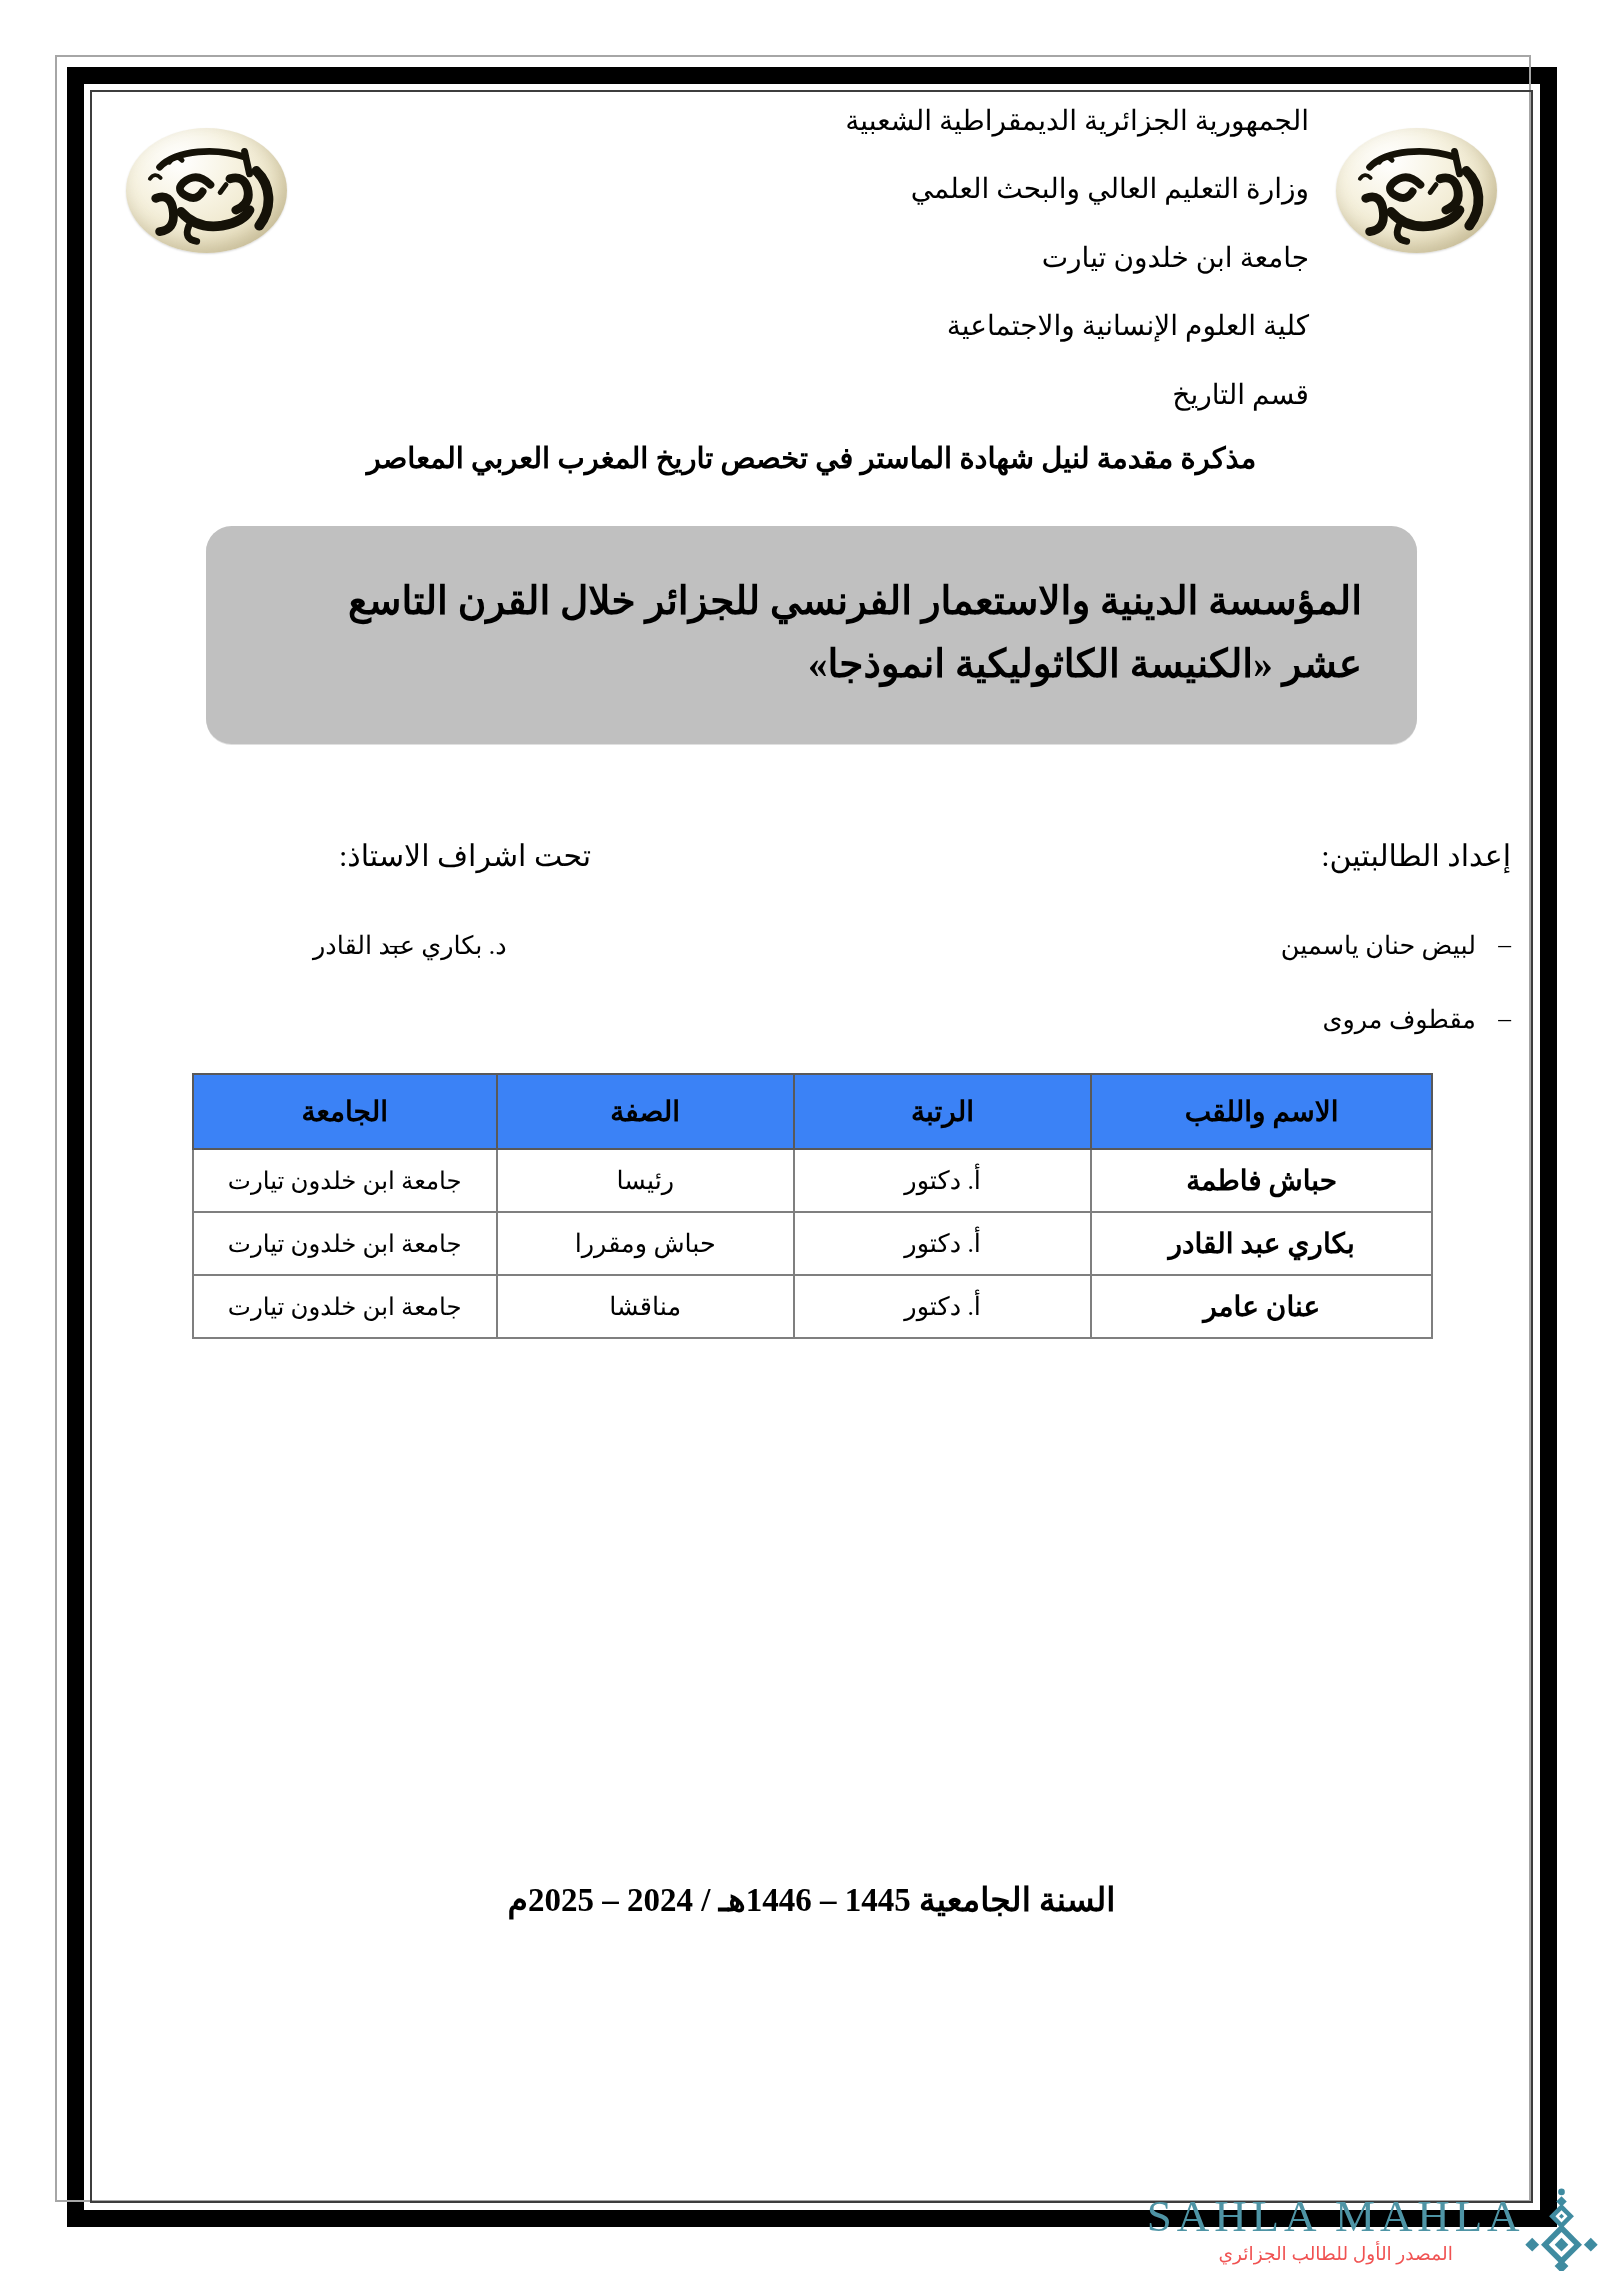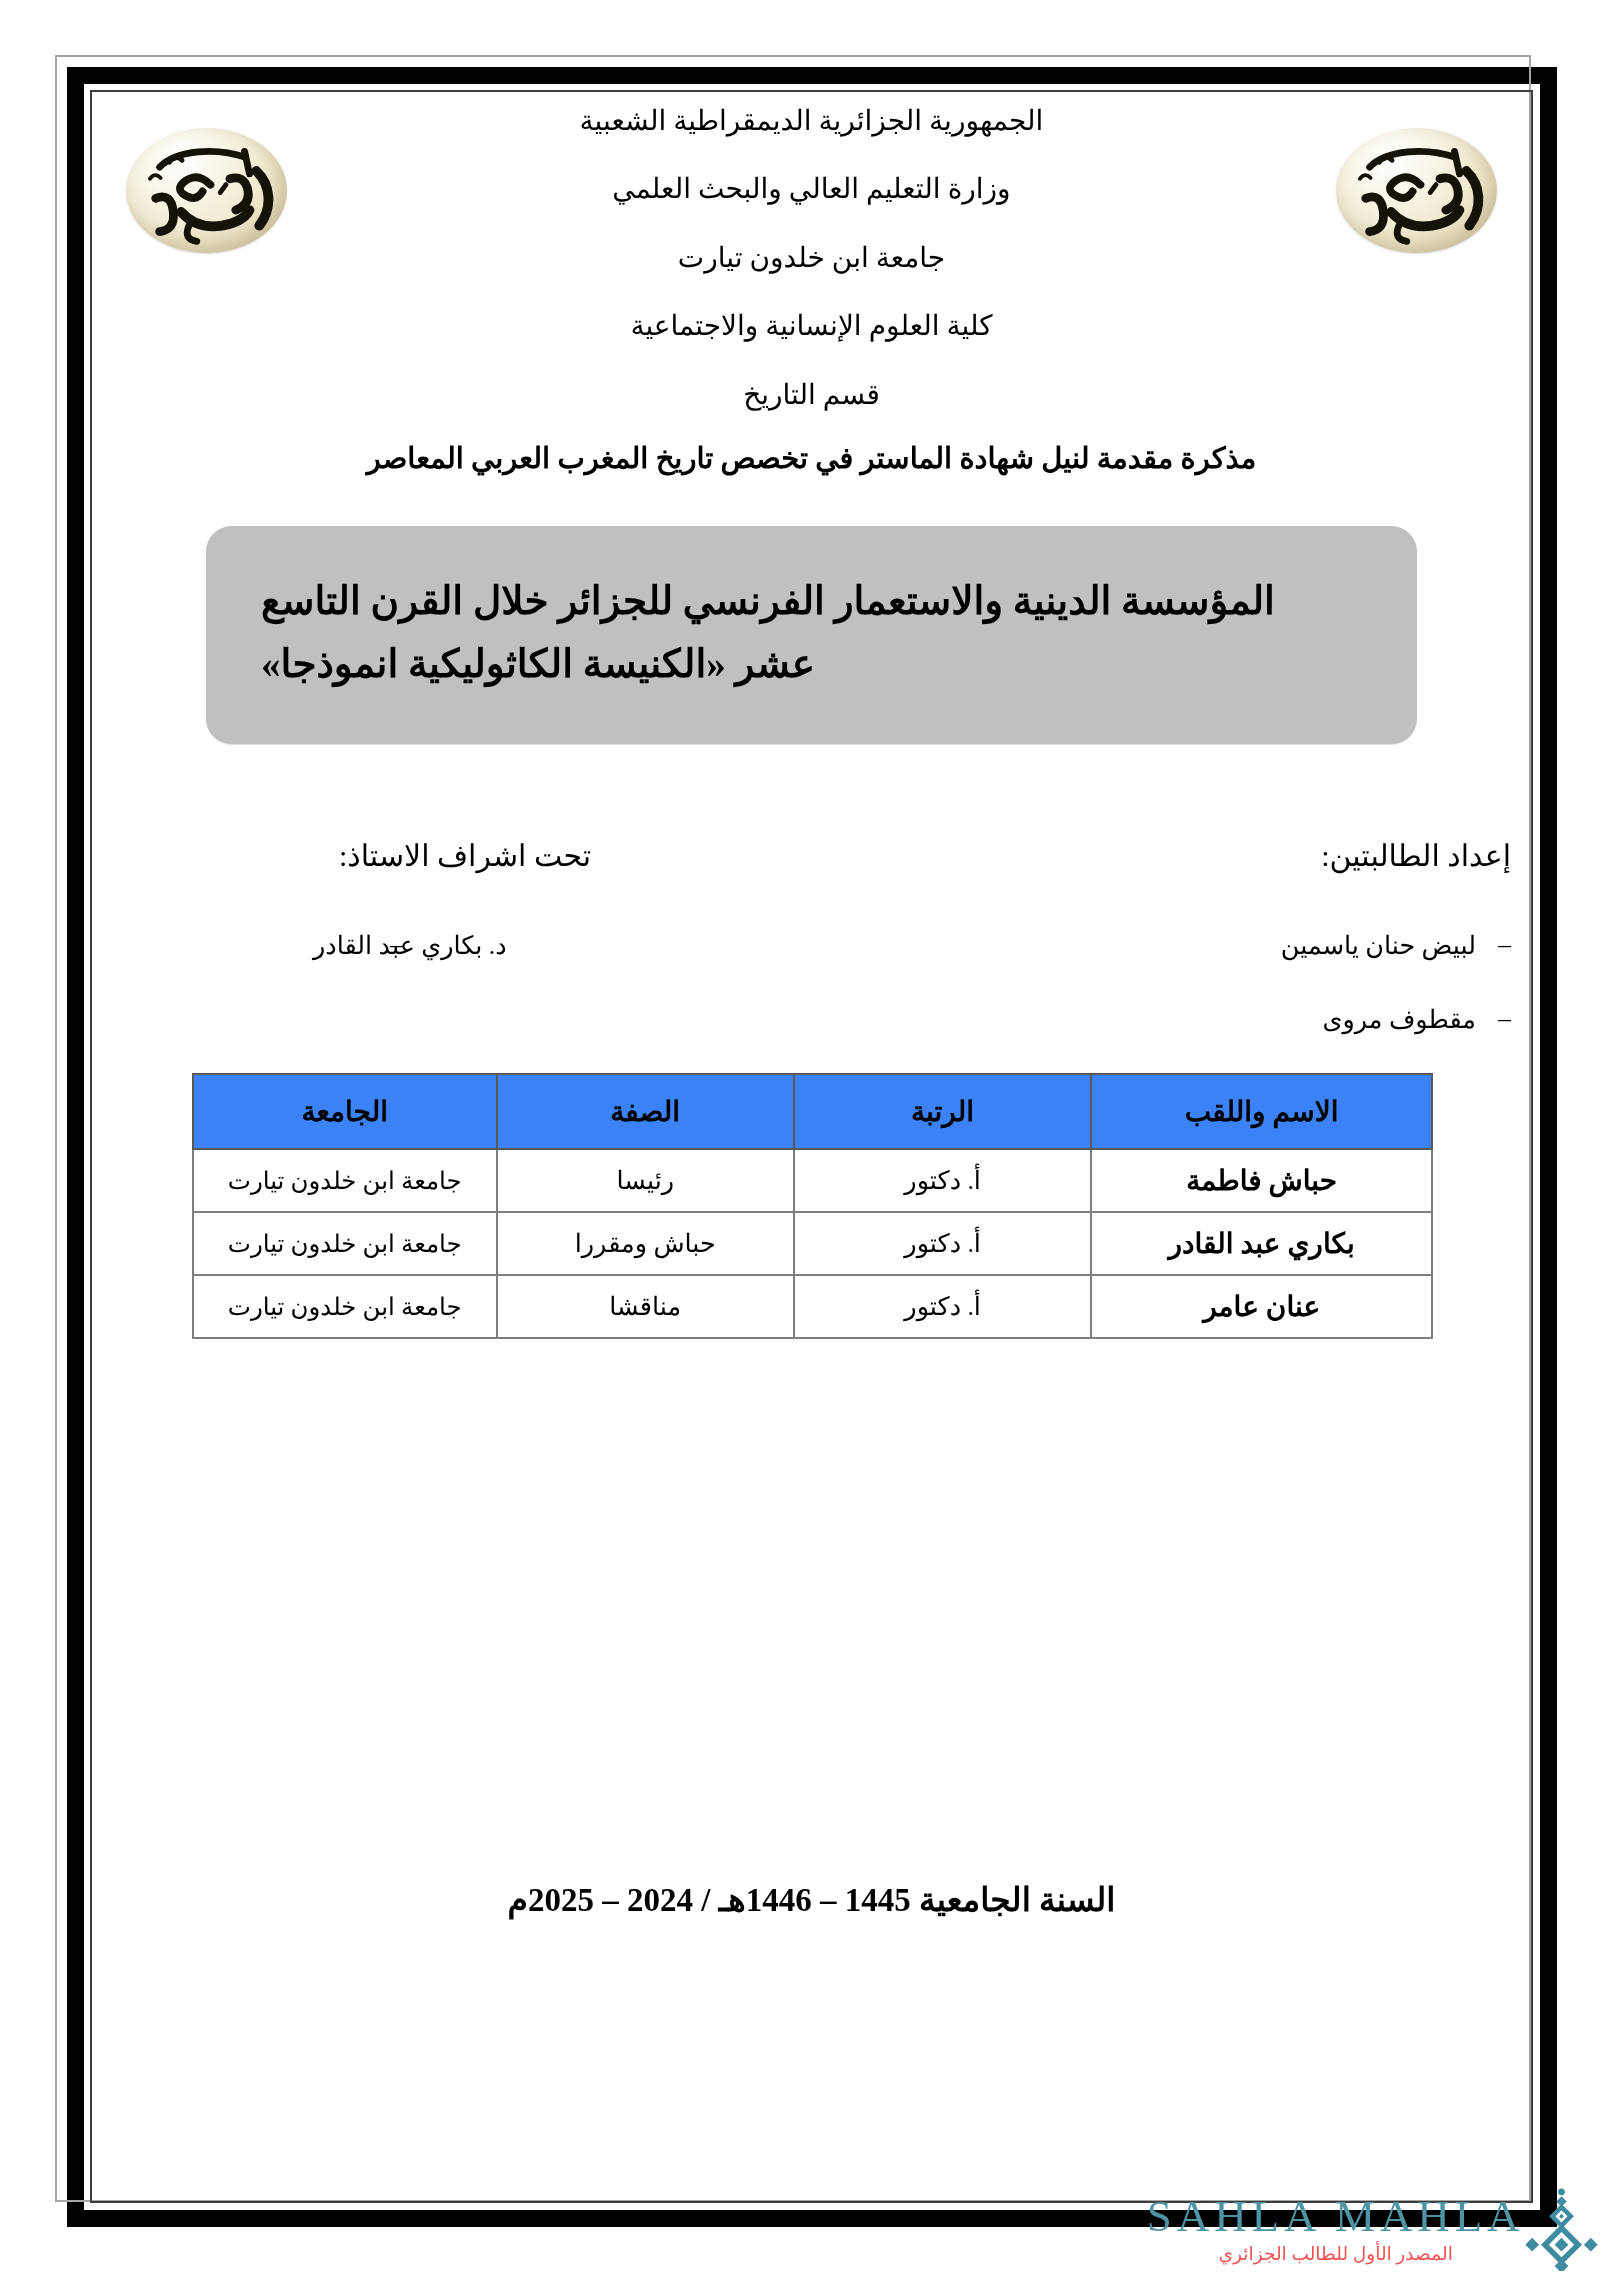--- a/index.html
+++ b/index.html
@@ -75,21 +75,21 @@
   }
   .logo.left  { left: 17.6px; }
   .logo.right { right: 17.6px; }
   .logo svg { display: block; width: 100%; height: 100%; }
 
   .header-lines {
     position: absolute;
     left: 206px;
     right: 206px;
     top: 0;
-    text-align: center;
+    text-align: right;
   }
   .header-lines .hline {
     font-size: 28px;
     line-height: 1.05;
     margin: 0 0 39px 0;
     white-space: nowrap;
   }
 
   
   .degree-line {
@@ -99,21 +99,21 @@
     margin-top: 41px;
     white-space: nowrap;
   }
 
   
   .title-plate {
     margin: 51px 98px 0 98px;
     background: #c0c0c0;
     border-radius: 25.5px;
     padding: 43px 55px 49px 55px;
-    text-align: left;
+    text-align: right;
     box-shadow: 0 1px 0 rgba(0,0,0,.12);
   }
   .title-plate .tline {
     font-weight: bold;
     font-size: 39px;
     line-height: 1.62;
     letter-spacing: 0;
   }
 
   

